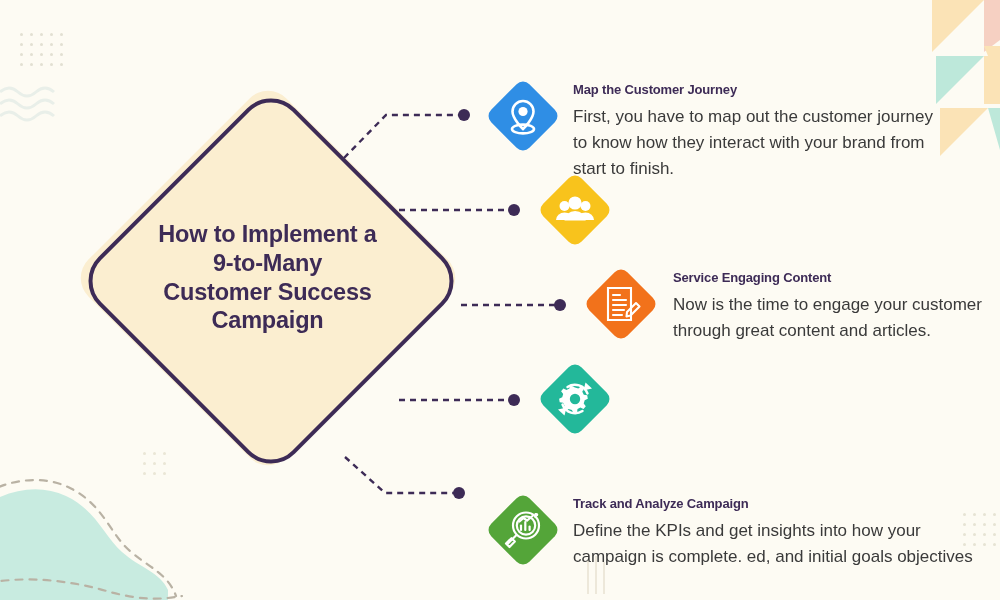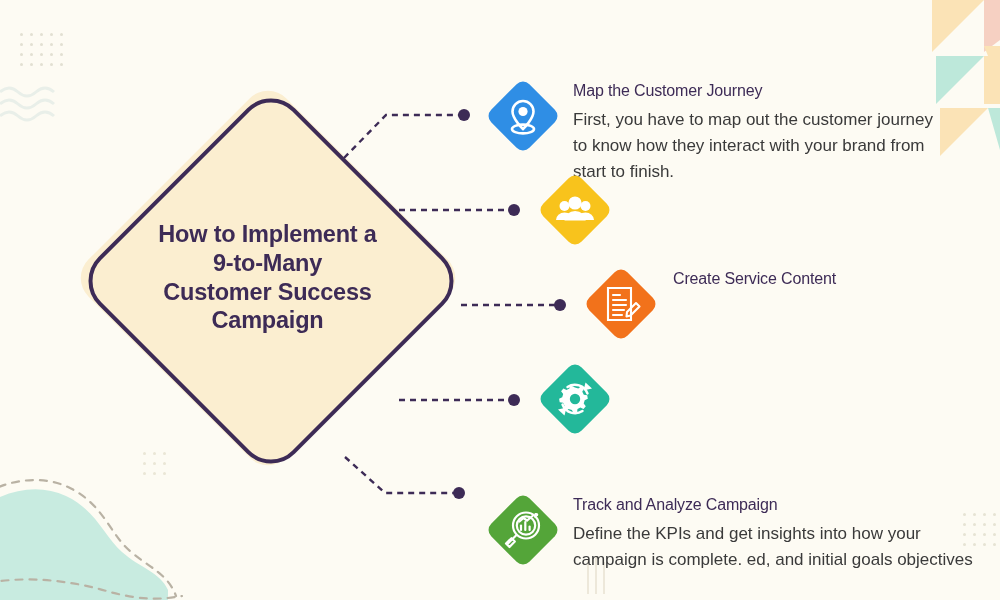--- a/index.html
+++ b/index.html
@@ -38,21 +38,21 @@
   .diamond-icon{
     position:relative;width:76px;height:76px;flex:0 0 76px;
   }
   .diamond-icon .dbg{
     position:absolute;left:11px;top:11px;width:54px;height:54px;
     transform:rotate(45deg);border-radius:9px;
   }
   .diamond-icon svg{position:absolute;left:0;top:0;width:76px;height:76px;}
   .step-text{padding-top:4px;}
   .step-title{
-    color:#3D2B56;font-weight:normal;font-size:16px;letter-spacing:-0.15px;
+    color:#3D2B56;font-weight:bold;font-size:13px;letter-spacing:-0.15px;
     margin:0 0 7px 0;white-space:nowrap;
   }
   .step-desc{
     color:#3A3A3A;font-size:17px;line-height:1.52;margin:0;
     white-space:pre-line;
   }
 
   
   #step-1{left:485px;top:78px;}
   #step-2{left:537px;top:172px;}
@@ -253,21 +253,23 @@
           <path d="M30 29 L37 29"></path>
           <path d="M30 34 L43 34"></path>
           <path d="M30 39 L43 39"></path>
           <path d="M30 44 L41 44"></path>
           <path d="M30 49 L39 49"></path>
           <path d="M44 46 L53 37 L56.5 40.5 L47.5 49.5 L43.5 50.5 Z" stroke-linejoin="round"></path>
         </g>
       </svg>
     </div>
     <div class="step-text">
-      <p class="step-title">Create Service Content</p>
+      <p class="step-title">Service Engaging Content</p>
+      <p class="step-desc">Now is the time to engage your customer
+through great content and articles.</p>
     </div>
   </div>
 
   <div class="step" id="step-4">
     <div class="diamond-icon">
       <div class="dbg" style="background:#23B89A"></div>
       <svg viewBox="0 0 76 76">
         <g fill="none" stroke="#FFFFFF" stroke-width="2.4" stroke-linecap="round">
           <path d="M25.5 43.5 a13.5 13.5 0 0 0 20 6.5"></path>
           <path d="M50.5 32.5 a13.5 13.5 0 0 0 -20 -6.5"></path>

